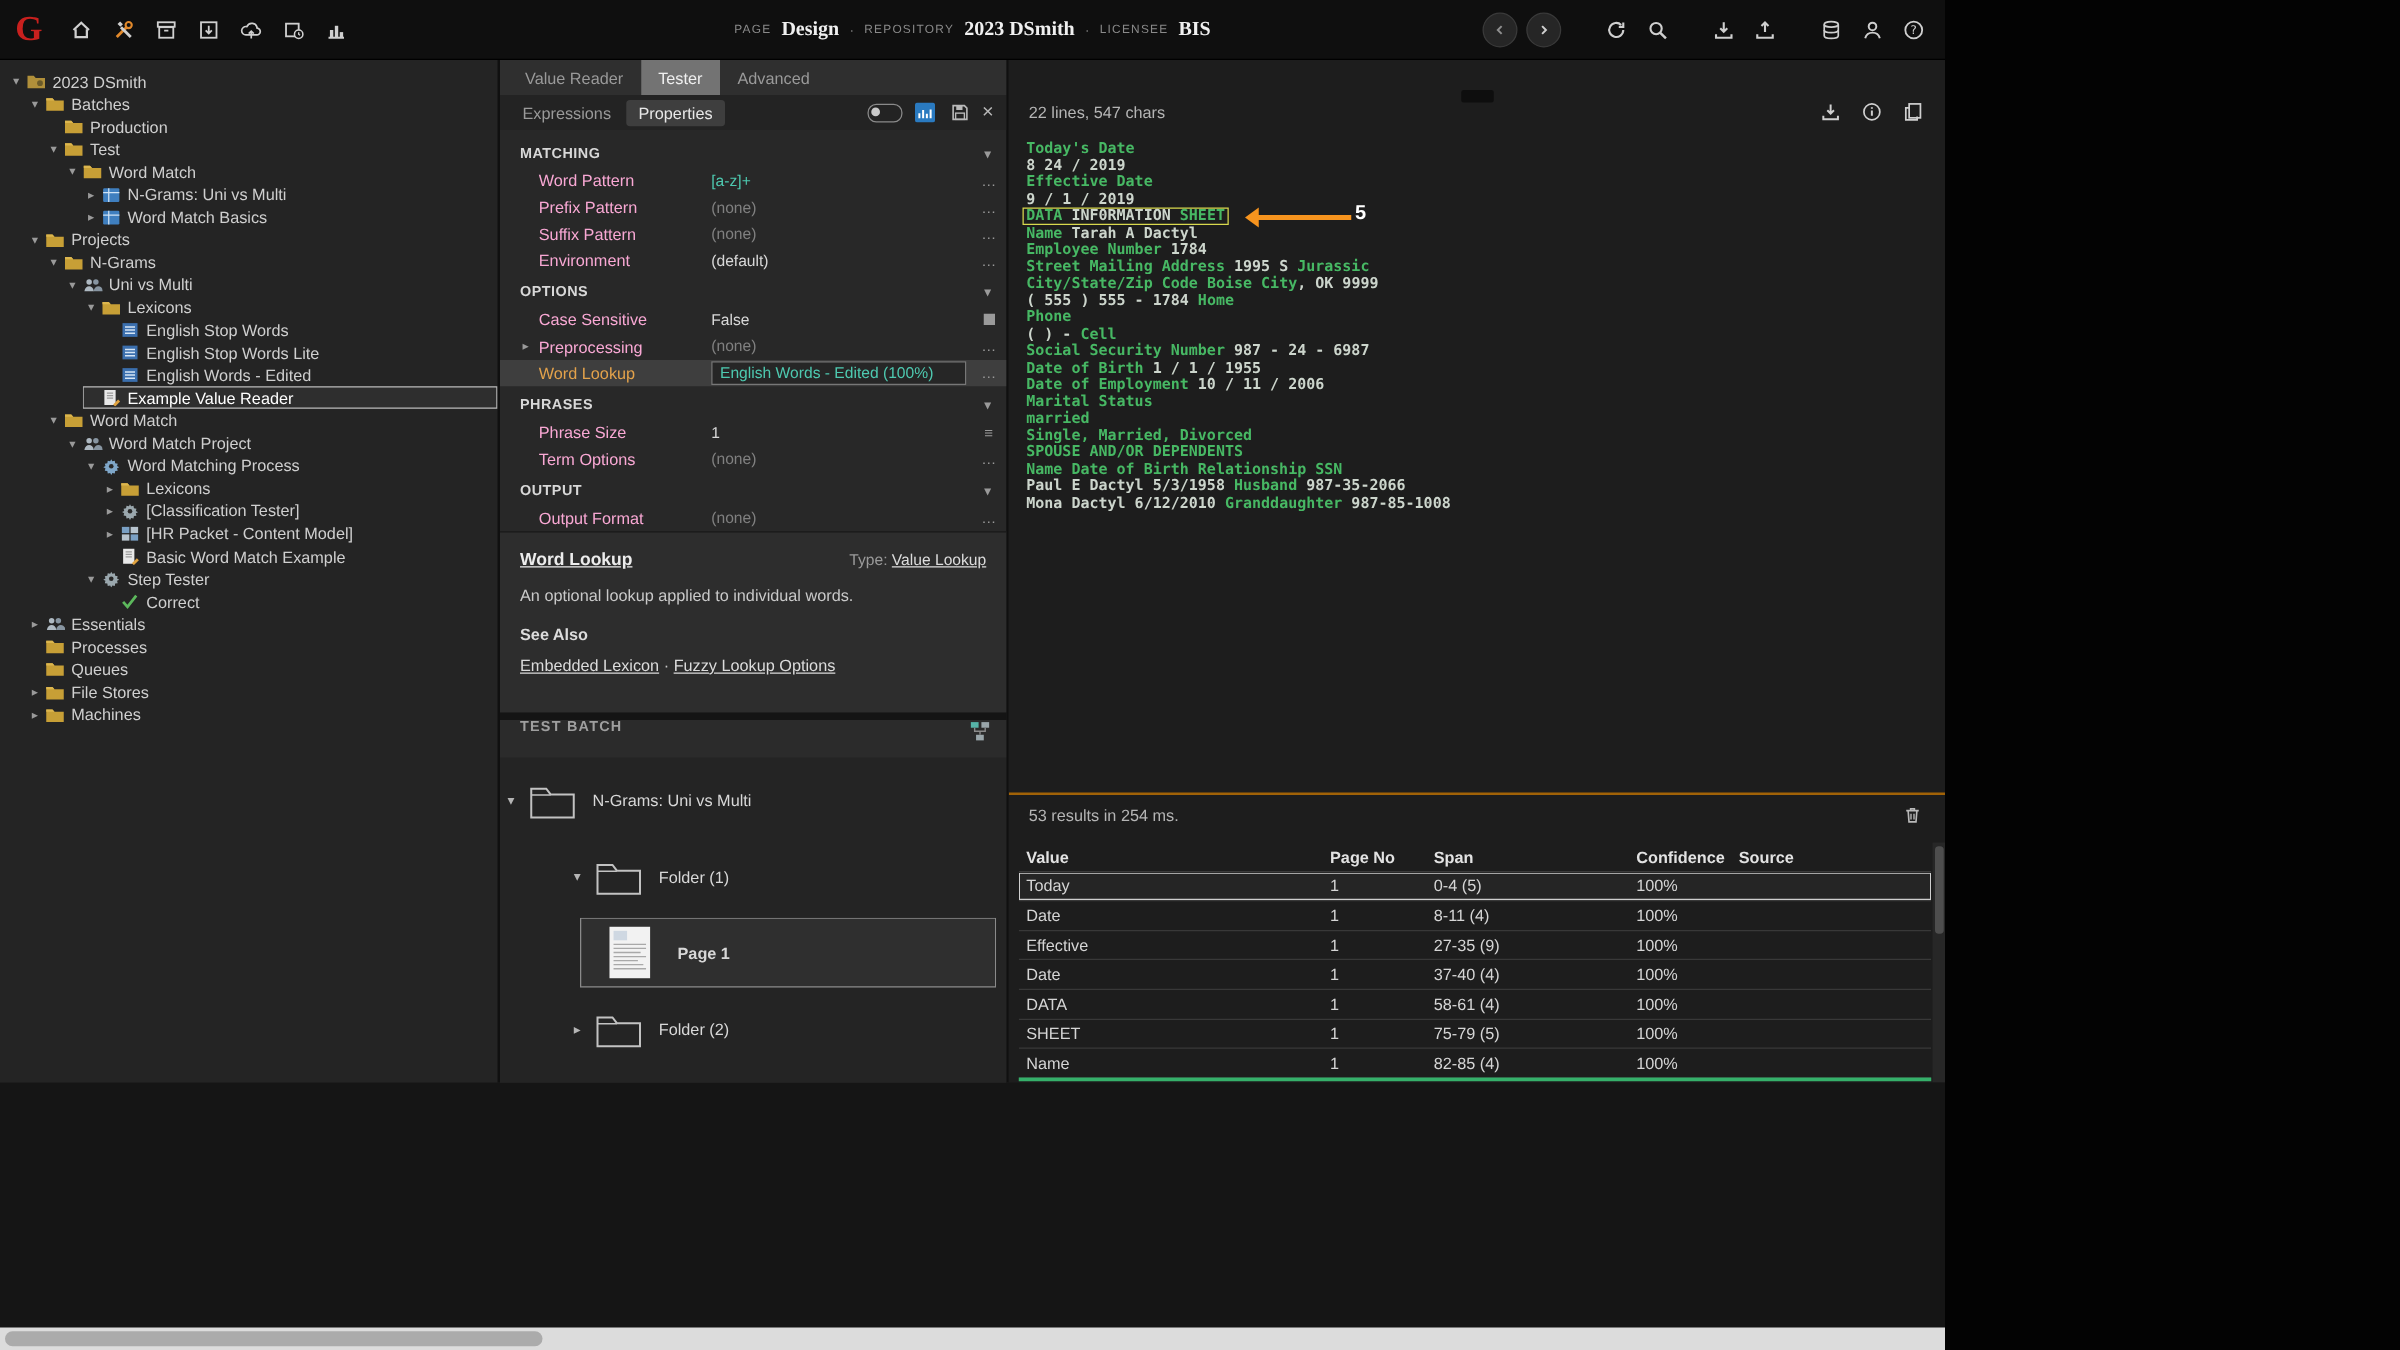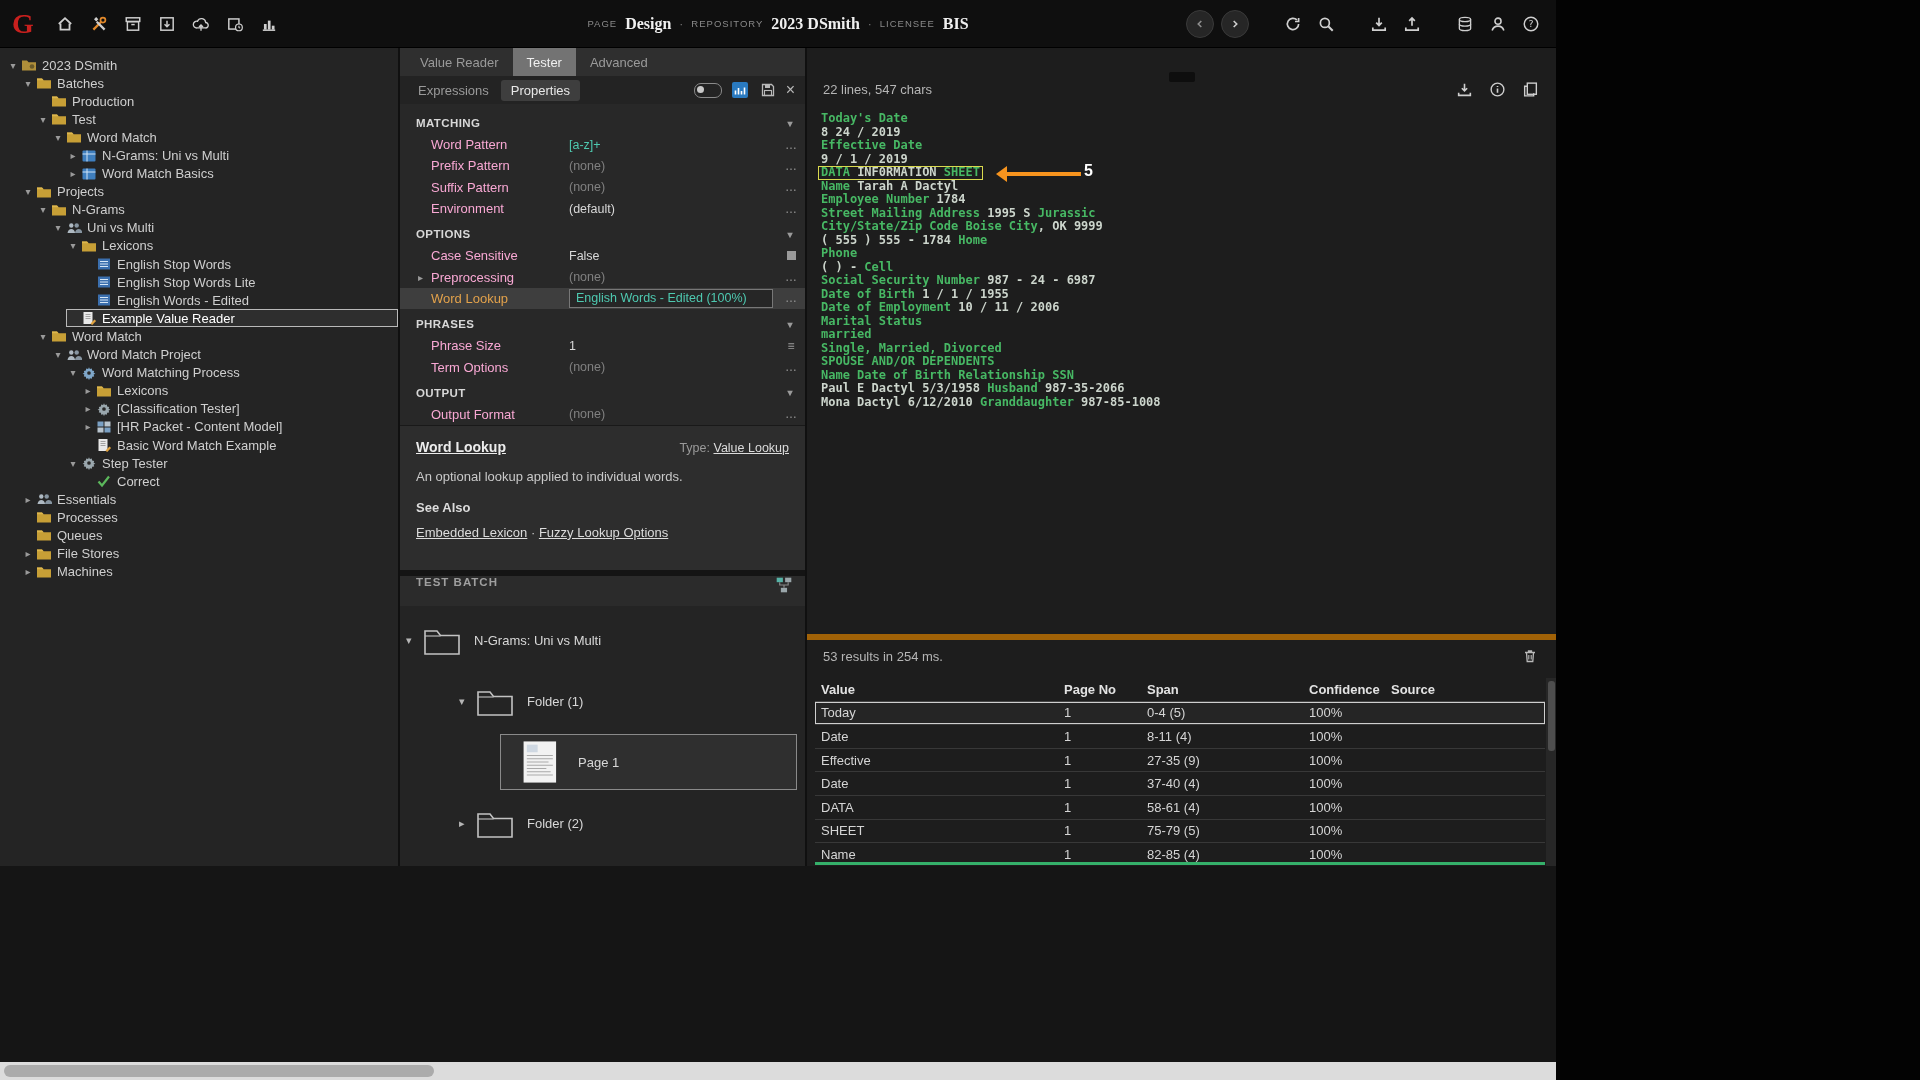--- a/index.html
+++ b/index.html
@@ -96,21 +96,21 @@
   .seg-g{color:#47b864;} .seg-w{color:#ccd5cc;}
   .linebox{display:inline-block;border:1px solid #d9d94e;padding:0 2px;line-height:11.5px;margin-left:-3px;}
 
   .callout{position:absolute;left:274px;top:37px;width:316px;min-height:170px;background:#F7941E;color:#fff;
            font-weight:bold;font-size:14.5px;line-height:1.5;text-align:center;padding:14px 16px;box-sizing:border-box;
            box-shadow:6px 7px 10px rgba(0,0,0,.5);z-index:5;}
   .arrow{position:absolute;top:124px;left:192px;width:82px;height:4px;background:#F7941E;z-index:6;}
   .arrow::before{content:'';position:absolute;left:-11px;top:-6px;border:8px solid transparent;border-right:11px solid #F7941E;}
   .callout-num{position:absolute;left:277px;top:114px;color:#fff;font-weight:bold;font-size:16px;z-index:7;}
 
-  .results{position:absolute;left:0;right:0;top:586px;bottom:0;background:#1d1d1d;border-top:6px solid #a16207;box-sizing:border-box;}
+  .results{position:absolute;left:0;right:0;top:586px;bottom:0;background:#1d1d1d;border-top:2px solid #a16207;box-sizing:border-box;}
   .res-head{height:32px;display:flex;align-items:center;padding:0 16px;color:#b5b5b5;font-size:13px;}
   .res-head .tbico{margin-left:auto;width:20px;height:20px;}
   .res-head svg{width:16px;height:16px;}
   .res-table{position:absolute;top:38px;left:8px;right:11px;bottom:0;font-size:13px;color:#d5d5d5;overflow:hidden;}
   .res-row{display:grid;grid-template-columns:243px 83px 162px 82px 1fr;height:23.6px;align-items:center;border-bottom:1px solid #383838;padding-left:6px;box-sizing:border-box;}
   .res-row.header{font-weight:bold;color:#e2e2e2;border-bottom:1px solid #454545;}
   .res-row.sel{box-shadow:inset 0 0 0 1px #cfcfcf;background:#252525;}
   .res-underline{position:absolute;left:8px;right:11px;bottom:1px;height:3px;background:#35b06a;z-index:3;}
   .res-scroll{position:absolute;right:0;top:38px;bottom:0;width:10px;background:#272727;}
   .res-scroll .vthumb{margin:3px 1.5px;height:70px;background:#4e4e4e;border-radius:3px;}
@@ -700,21 +700,21 @@
             <div class="batch-row" style="margin-left: 59px;">
               <span class="batch-exp">▾</span>
               <span class="batch-ico">
                 <svg viewBox="0 0 40 32">
                   <path d="M3 6h12l3.5 4.5H37V29H3z" fill="none" stroke="#c2c2c2" stroke-width="1.6"></path>
                   <path d="M3 11h15.5" stroke="#c2c2c2" stroke-width="1.1"></path>
                 </svg>
               </span>
               <span class="batch-label">Folder (1)</span>
             </div>
-            <div class="batch-row sel" style="margin-left: 100px;">
+            <div class="batch-row sel" style="margin-left: 64px; font-weight: bold;">
               <span class="batch-exp"></span>
               <span class="batch-ico page">
                 <svg viewBox="0 0 48 40">
                   <rect x="7" y="1" width="30" height="38" fill="#f2f2f2"></rect>
                   <rect x="10" y="4" width="10" height="7" fill="#cfd8e2"></rect>
                   <path d="M10 14h24M10 17h24M10 20h20M10 23h24M10 26h18M10 29h22M10 32h24" stroke="#a9a9a9" stroke-width="1"></path>
                 </svg>
               </span>
               <span class="batch-label">Page 1</span>
             </div>

